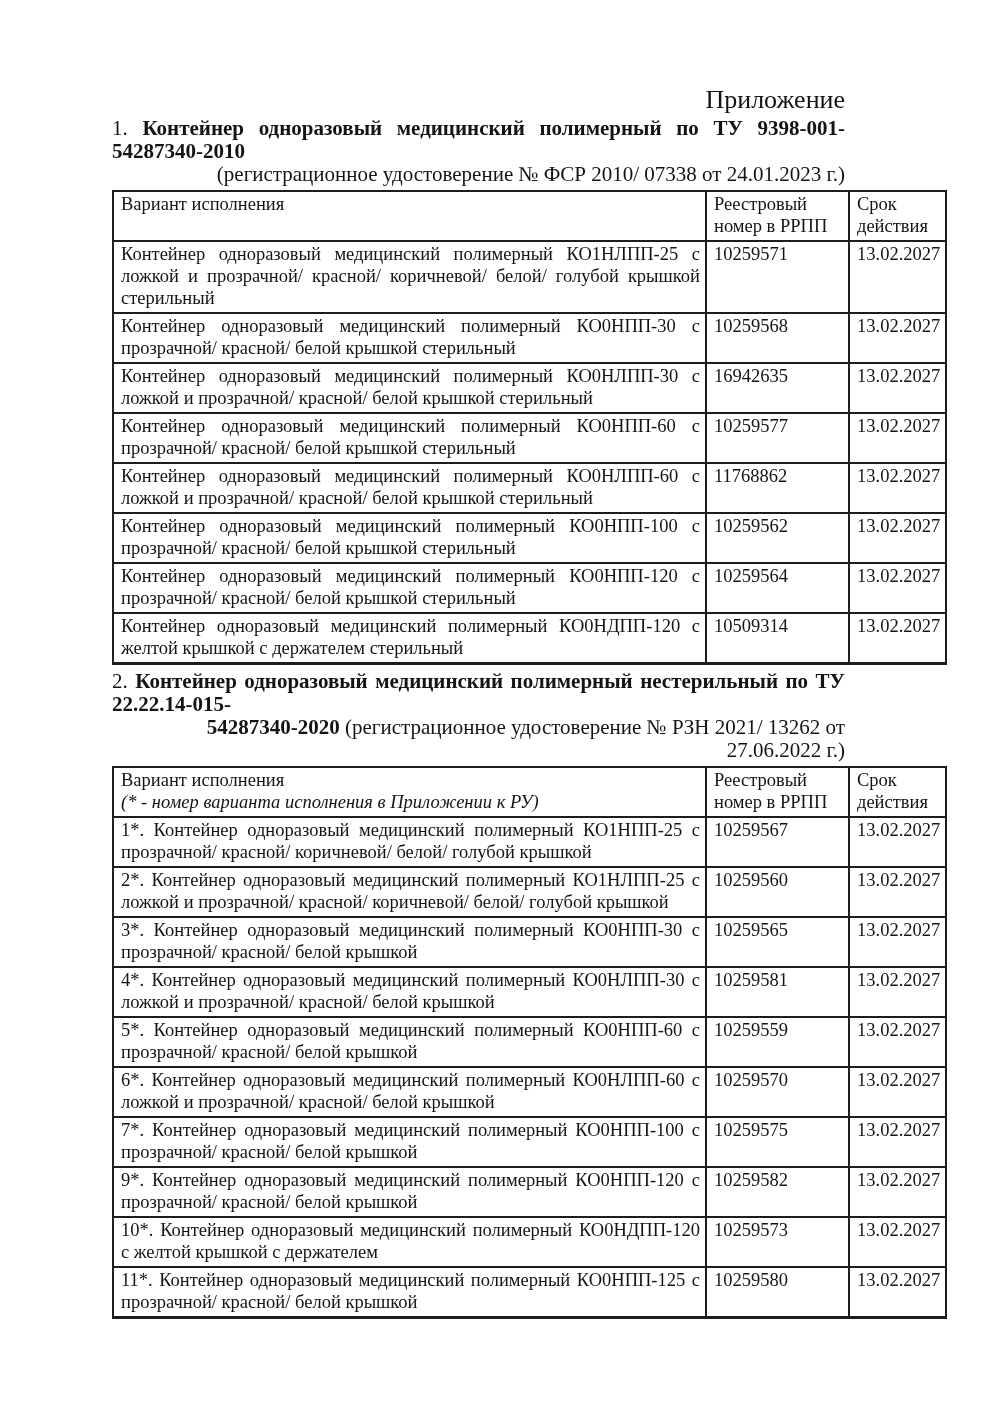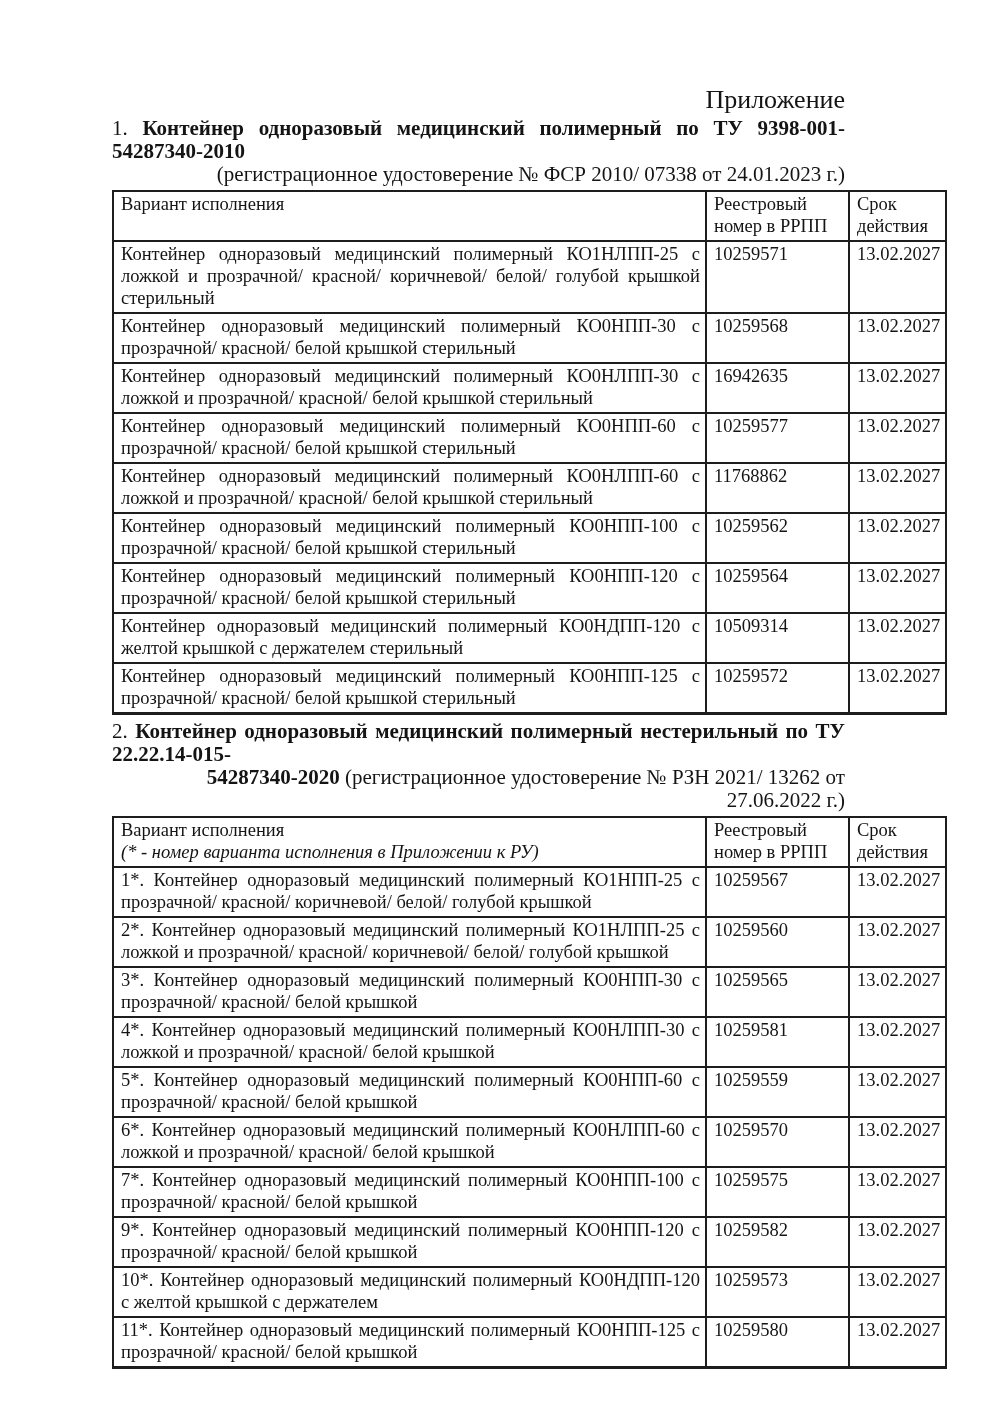--- a/index.html
+++ b/index.html
@@ -106,25 +106,20 @@
           <tr>
     <td class="variant-cell">Контейнер одноразовый медицинский полимерный КО0НПП-120 с прозрачной/ красной/ белой крышкой стерильный</td>
     <td class="registry-cell">10259564</td>
     <td class="validity-cell">13.02.2027</td>
   </tr>
           <tr>
     <td class="variant-cell">Контейнер одноразовый медицинский полимерный КО0НДПП-120 с желтой крышкой с держателем стерильный</td>
     <td class="registry-cell">10509314</td>
     <td class="validity-cell">13.02.2027</td>
   </tr>
-          <tr>
-    <td class="variant-cell">Контейнер одноразовый медицинский полимерный КО0НПП-125 с прозрачной/ красной/ белой крышкой стерильный</td>
-    <td class="registry-cell">10259572</td>
-    <td class="validity-cell">13.02.2027</td>
-  </tr>
         </tbody>
     </table>
   </section>
 
   <section class="section2">
     <div class="section-heading">
       <div class="heading-line1"><span>2. </span><span class="bold">Контейнер одноразовый медицинский полимерный нестерильный по ТУ 22.22.14-015-</span></div>
       <div class="heading-line2"><span class="bold">54287340-2020</span><span> (регистрационное удостоверение № РЗН 2021/ 13262 от 27.06.2022 г.)</span></div>
     </div>
 

